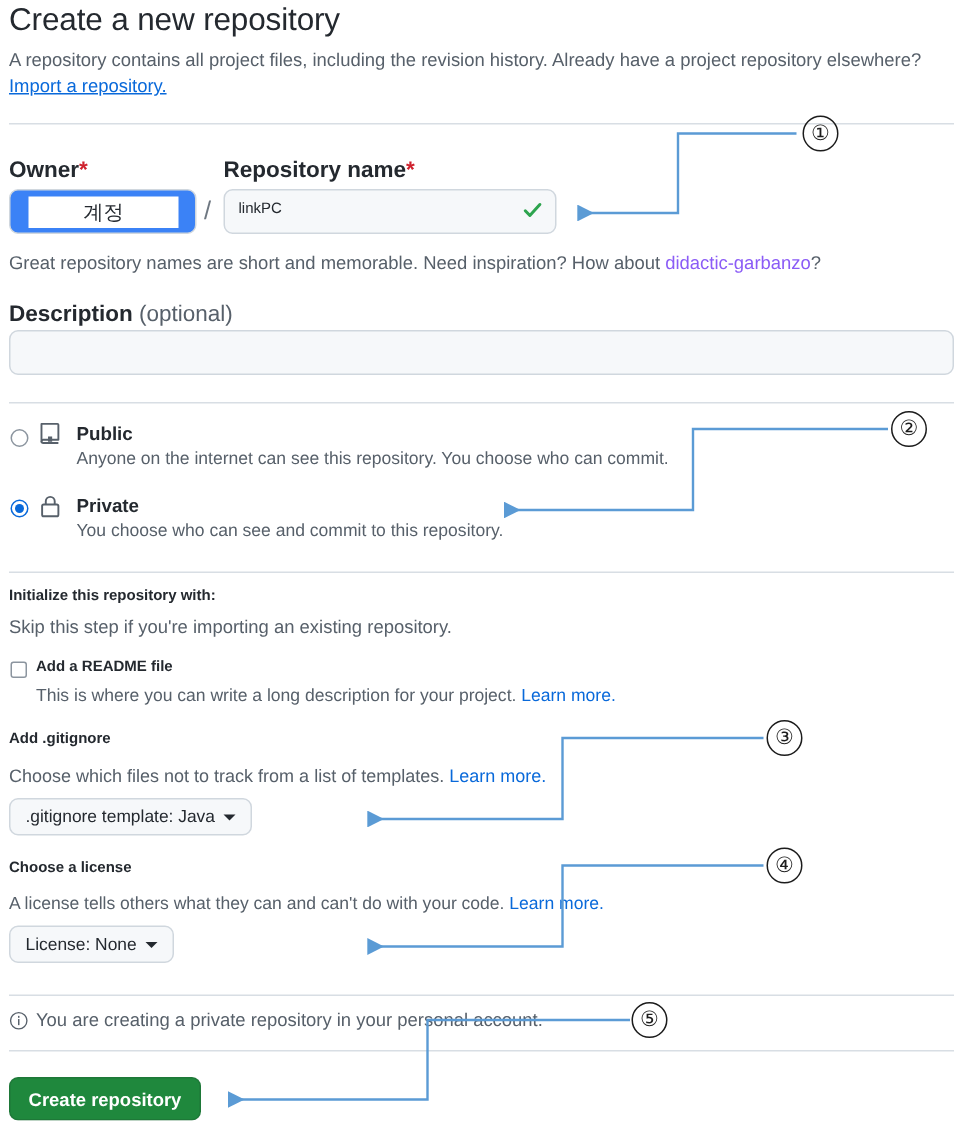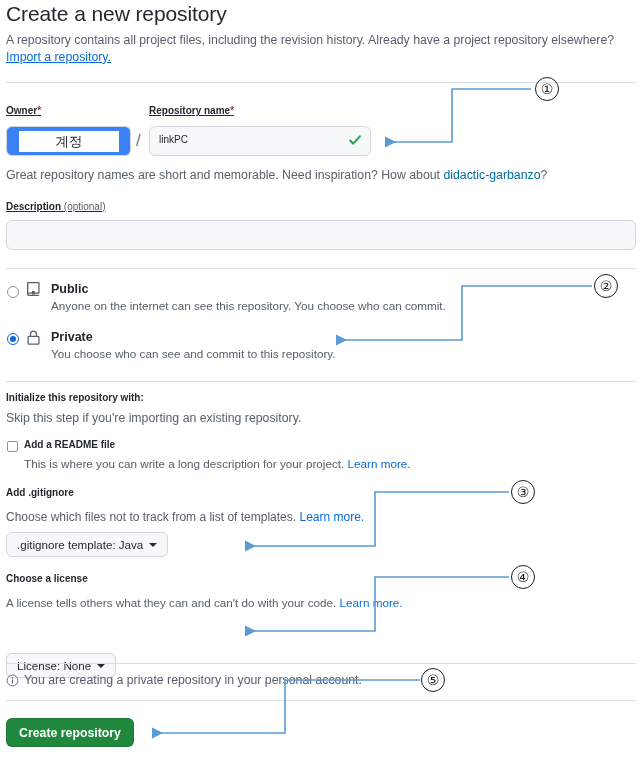--- a/index.html
+++ b/index.html
@@ -32,41 +32,40 @@
   }
   .subtitle {
     position: absolute;
     left: 6px; top: 32px;
     width: 636px;
     font-size: 12.3px;
     color: #57606a;
     line-height: 16px;
   }
   .link-blue { color: #0969da; text-decoration: none; }
-  .link-green { color: #0369a1; text-decoration: none; }
+  .link-green { color: #8b5cf6; text-decoration: none; }
   .import-link {
     position: absolute;
     left: 6px; top: 50px;
     font-size: 12.3px;
     color: #0969da;
   }
   .hr {
     position: absolute;
     left: 6px;
     width: 630px;
     height: 1px;
     background: #d8dee4;
   }
   
   .lbl {
     position: absolute;
-    font-size: 10px;
+    font-size: 15px;
     font-weight: bold;
     color: #24292f;
-    text-decoration: underline;
   }
   .req { color: #cf222e; font-weight: bold; }
   .owner-field {
     position: absolute;
     left: 6px; top: 126px;
     width: 125px; height: 30px;
     background: #3b82f6;
     border: 1px solid #d0d7de;
     border-radius: 6px;
     box-sizing: border-box;
@@ -331,21 +330,21 @@
   <div class="btn-select" style="left:6px; top:532px;">
     <span>.gitignore template: Java</span>
     <span class="caret"></span>
   </div>
 
   <div class="sec-head" style="left:6px; top:573px;">Choose a license</div>
   <div class="sec-sub" style="left:6px; top:596px; font-size:11.7px;">
     <span>A license tells others what they can and can't do with your code.</span>
     <a class="link-blue" href="#">Learn more.</a>
   </div>
-  <div class="btn-select" style="left:6px; top:653px;">
+  <div class="btn-select" style="left:6px; top:617px;">
     <span>License: None</span>
     <span class="caret"></span>
   </div>
 
   <div class="hr" style="top:663px;"></div>
 
   <svg class="info-icon" viewBox="0 0 16 16">
     <circle cx="8" cy="8" r="6.7" fill="none" stroke="#57606a" stroke-width="1.1"></circle>
     <rect x="7.4" y="6.6" width="1.2" height="5" fill="#57606a"></rect>
     <rect x="7.4" y="4" width="1.2" height="1.6" fill="#57606a"></rect>

